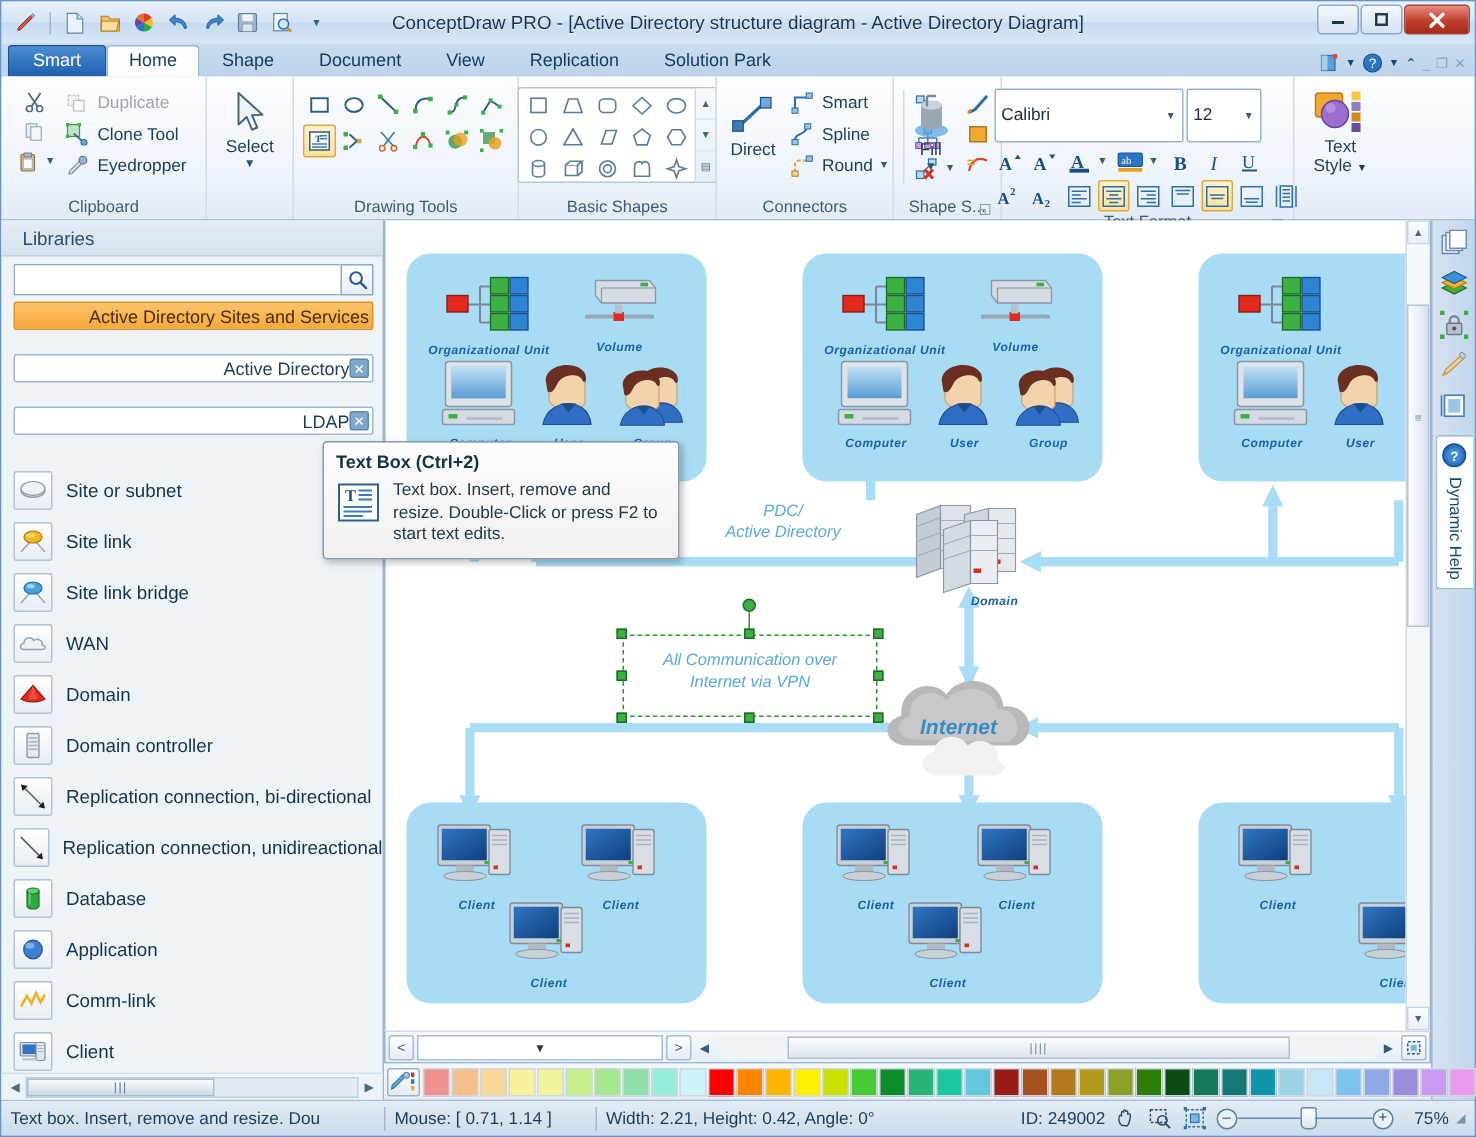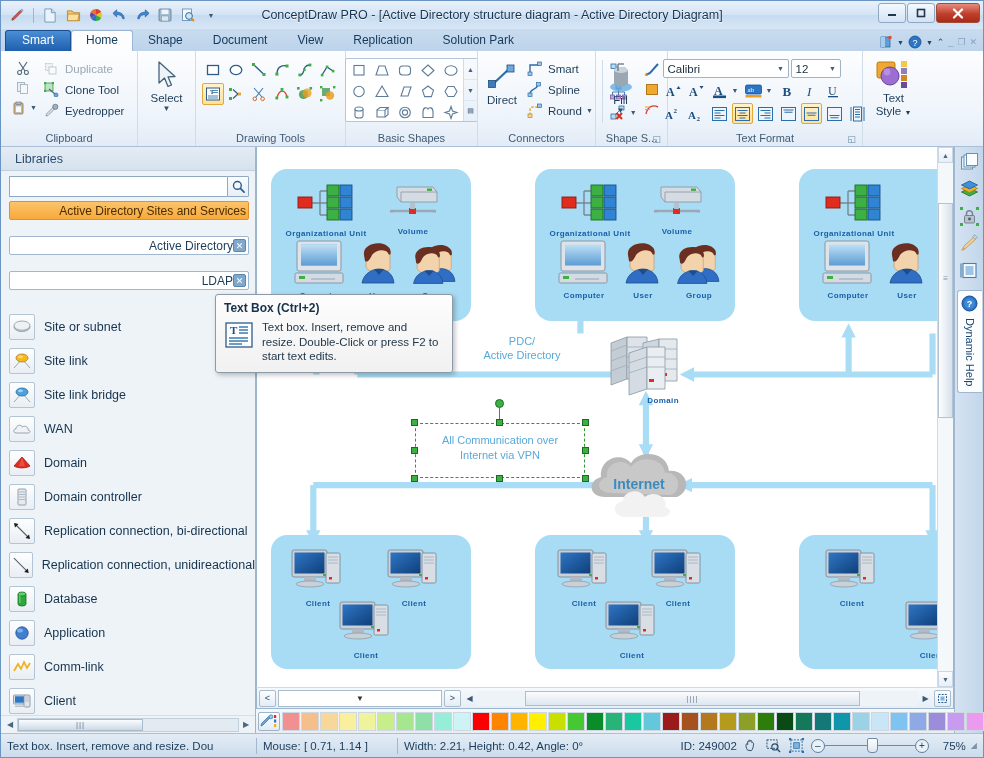--- a/index.html
+++ b/index.html
@@ -154,21 +154,21 @@
 
   
   .ss-wrap { display:flex; align-items:flex-start; gap:2px; padding-top:2px; }
   .ss-right { display:flex; flex-direction:column; padding-top:2px; gap:1px; }
   .ss-right .tool { width:20px; height:19px; }
 
   
   .tf-wrap { display:flex; flex-direction:column; padding-top:3px; gap:2px; }
   .tf-row { display:flex; align-items:center; gap:2px; }
   .combo {
-    height:19px; border:1px solid #9db3c8; background:#fff; border-radius:2px;
+    height:36px; border:1px solid #9db3c8; background:#fff; border-radius:2px;
     display:flex; align-items:center; font-size:11.5px; color:#1b2d3d; padding-left:4px;
   }
   .combo .cv { flex:1; }
   .combo .carr { width:14px; text-align:center; font-size:7px; color:#3d5c79; }
   .tbtn {
     width:21px; height:21px; border:1px solid transparent; border-radius:2px;
     display:flex; align-items:center; justify-content:center; font-size:12px; color:#1f3e5c;
   }
   .tbtn.sel { border-color:#e0a93a; background:linear-gradient(180deg,#fff3cf,#ffe09a); }
 
@@ -242,20 +242,21 @@
     border:1px solid #a9bccd; display:flex; align-items:center; justify-content:center;
     font-size:8px; color:#5a7690; letter-spacing:1px;
   }
 
   
   .canvaswrap { flex:1; position:relative; display:flex; flex-direction:column; min-width:0; }
   .canvas {
     flex:1; position:relative; overflow:hidden;
     background:#fff; border:1px solid #9db6cf; border-top:none; border-bottom:none;
     margin:0; 
+    font-style:italic;
   }
   .canvas-inner { position:absolute; left:0; top:0; right:0; bottom:0; }
   .vscroll {
     position:absolute; right:0; top:0; bottom:0; width:16px;
     background:#f2f5f9; border-left:1px solid #cfdae6;
     display:flex; flex-direction:column; align-items:center;
   }
   .vscroll .va {
     width:15px; height:16px; display:flex; align-items:center; justify-content:center;
     font-size:7px; color:#4a6783; background:linear-gradient(180deg,#fbfcfe,#e8eff6);

